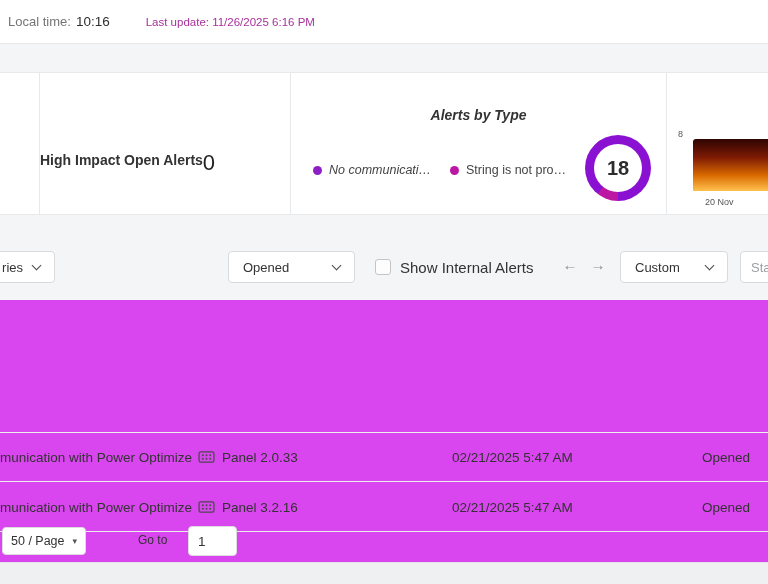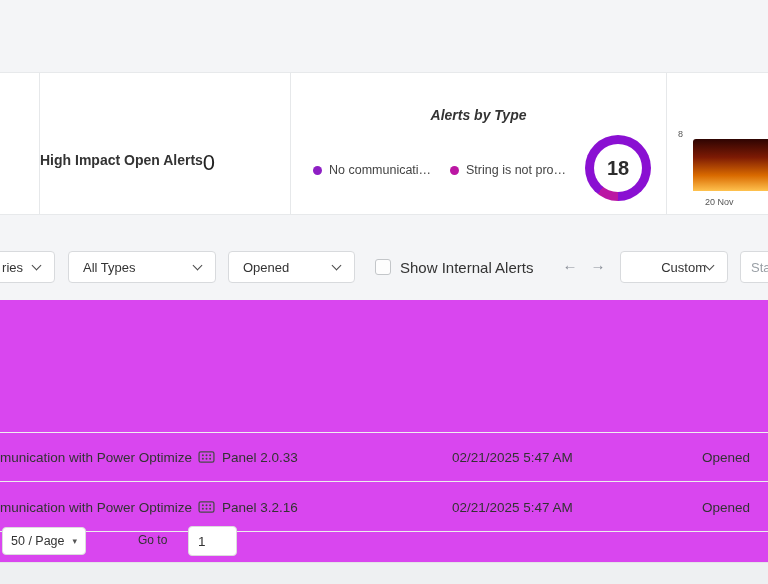--- a/index.html
+++ b/index.html
@@ -18,21 +18,21 @@
   .cards { position:absolute; top:72px; left:0; width:768px; height:143px; background:#fff;
            border-top:1px solid #e7e9eb; border-bottom:1px solid #e7e9eb; display:flex; }
   .card { height:100%; position:relative; }
   .card-cut { width:40px; border-right:1px solid #e6e8ea; }
   .card-high-impact { width:251px; border-right:1px solid #e6e8ea; display:flex; align-items:center; padding-top:32px; }
   .card-title { font-size:14px; font-weight:700; color:#333; }
   .card-value { font-size:22px; font-weight:500; color:#222; margin-top:7px; }
   .card-alerts-type { width:376px; border-right:1px solid #e6e8ea; }
   .card-alerts-type .card-title { position:absolute; top:34px; left:0; width:100%; text-align:center;font-style:italic; }
   .legend-item { position:absolute; top:90px; display:flex; align-items:center; gap:7px; }
-  .legend-1 { left:22px; }
+  .legend-1 { left:22px;font-style:italic; }
   .legend-2 { left:159px; }
   .dot { width:9px; height:9px; border-radius:50%; background:#8e1fc4; flex:0 0 auto; }
   .legend-label { font-size:12.5px; color:#444; white-space:nowrap; }
   .donut { position:absolute; left:294px; top:62px; width:66px; height:66px; border-radius:50%;
            background:conic-gradient(from 180deg, #bb17a3 0deg 38deg, #8a10d2 38deg 360deg);
            display:flex; align-items:center; justify-content:center; }
   .donut::before { content:""; position:absolute; width:48px; height:48px; border-radius:50%; background:#fff; }
   .donut-total { position:relative; font-size:20px; font-weight:700; color:#2d2d2d; }
   .card-mini { width:101px; }
   .mini-y { position:absolute; left:11px; top:56px; font-size:9px; color:#555; }
@@ -42,21 +42,21 @@
 
   
   .filters { position:absolute; top:251px; left:0; width:768px; height:32px; }
   .dd { position:absolute; top:0; height:32px; background:#fff; border:1px solid #d8dadd; border-radius:4px;
         display:flex; align-items:center; justify-content:space-between; padding:0 14px; font-size:13px; color:#333; }
   .chev { width:7px; height:7px; border-right:1.6px solid #4a4a4a; border-bottom:1.6px solid #4a4a4a;
           transform:rotate(45deg); margin-top:-3px; flex:0 0 auto; }
   .dd-categories { left:-40px; width:95px; justify-content:flex-end; gap:10px; }
   .dd-types { left:68px; width:148px; }
   .dd-status { left:228px; width:127px; }
-  .dd-range { left:620px; width:108px;justify-content:flex-end; }
+  .dd-range { left:620px; width:108px; }
   .cb-group { position:absolute; left:375px; top:0; height:32px; display:flex; align-items:center; gap:9px; }
   .checkbox { width:16px; height:16px; border:1px solid #c3c6c9; border-radius:3px; background:#fdfdfd; }
   .cb-label { font-size:15px; color:#333; }
   .nav-arrow { position:absolute; top:5px; width:24px; text-align:center; font-size:15px; color:#8a8f98; cursor:pointer; }
   .arrow-left { left:558px; }
   .arrow-right { left:586px; }
   .start-input { position:absolute; left:740px; top:0; width:90px; height:32px; border:1px solid #d8dadd;
                  border-radius:4px; padding:0 10px; font-size:13px; color:#333; background:#fff;
                  font-family:"Liberation Sans", sans-serif; }
   .start-input::placeholder { color:#9aa0a6; }
@@ -86,20 +86,25 @@
 
   
   .bottom-strip { position:absolute; top:562px; left:0; width:768px; height:22px; background:#eef0f2;
                   border-top:1px solid #e2e4e7; }
 </style>
 </head>
 <body>
 
 <div class="screen">
 
+  <header class="topbar">
+    <span class="lt-label">Local time:</span>
+    <span class="lt-value">10:16</span>
+    <span class="last-update">Last update: 11/26/2025 6:16 PM</span>
+  </header>
 
   <section class="cards">
     <div class="card card-cut"></div>
 
     <div class="card card-high-impact">
       <div class="card-title">High Impact Open Alerts</div>
       <div class="card-value">0</div>
     </div>
 
     <div class="card card-alerts-type">
@@ -120,24 +125,20 @@
     <div class="card card-mini">
       <span class="mini-y">8</span>
       <div class="mini-band"></div>
       <span class="mini-x">20 Nov</span>
     </div>
   </section>
 
   <section class="filters">
     <div class="dd dd-categories">
       <span class="dd-text">ries</span>
-      <span class="chev"></span>
-    </div>
-    <div class="dd dd-types">
-      <span class="dd-text">All Types</span>
       <span class="chev"></span>
     </div>
     <div class="dd dd-status">
       <span class="dd-text">Opened</span>
       <span class="chev"></span>
     </div>
     <div class="cb-group">
       <div class="checkbox"></div>
       <span class="cb-label">Show Internal Alerts</span>
     </div>

